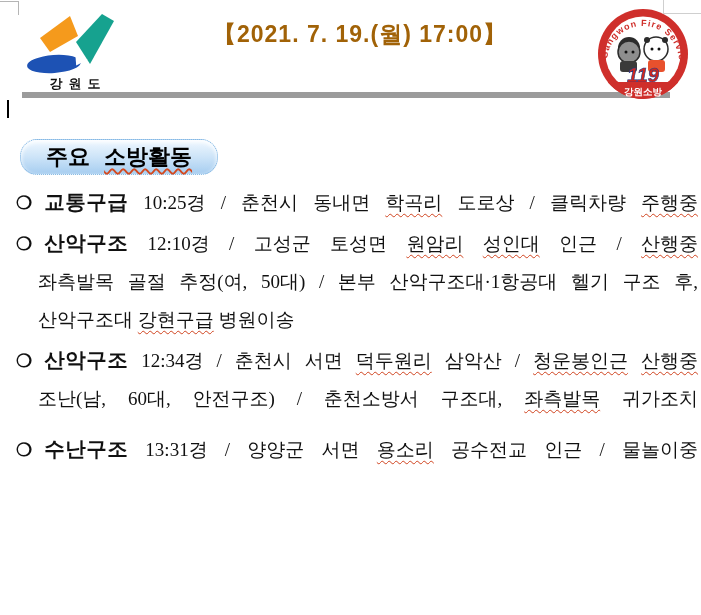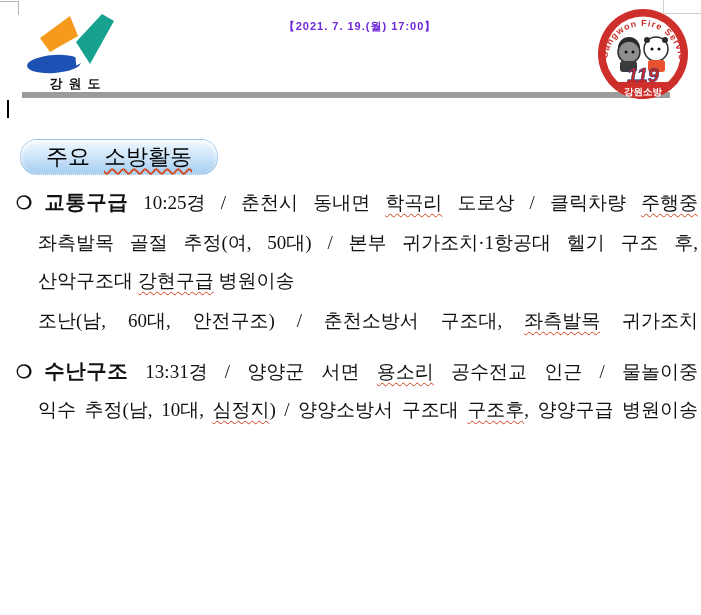--- a/index.html
+++ b/index.html
@@ -14,31 +14,31 @@
   #mark-tr-h{left:663px;top:13px;width:38px;height:1px;background:#cfcfcf;}
 
   
   #logo{position:absolute;left:26px;top:12px;width:100px;height:86px;}
   #title-block{position:absolute;left:118px;top:16px;width:484px;text-align:center;}
   .title{font-family:"Liberation Sans",sans-serif;font-weight:900;font-size:40px;
          line-height:48px;white-space:nowrap;color:#000;letter-spacing:0;}
   .title .twavy{text-decoration:underline wavy #d4491f 2px;text-underline-offset:6px;}
   .title .gap2{margin-left:14px;}
   .date{margin-top:3px;font-family:"Liberation Sans",sans-serif;font-weight:600;
-        font-size:11px;letter-spacing:1px;color:#6d28d9;}
+        font-size:23px;letter-spacing:1px;color:#a16207;}
   #emblem{position:absolute;left:597px;top:8px;width:92px;height:92px;z-index:5;}
   #grayline{position:absolute;left:22px;top:92px;width:648px;height:6px;background:#9b9b9b;}
   #cursor{position:absolute;left:7px;top:100px;width:2px;height:18px;background:#000;}
 
   
   #pill{position:absolute;left:20px;top:139px;width:196px;height:34px;border-radius:17px;
         background:linear-gradient(#f0f8ff,#cde4f8 50%,#a6cdf0);
         border:1px dotted #86b8e2;box-shadow:inset 0 2px 4px #ffffff;
         text-align:center;line-height:33px;font-family:"Liberation Sans",sans-serif;
-        font-weight:400;font-size:22px;color:#000;}
+        font-weight:700;font-size:22px;color:#000;}
   #pill .twavy{text-decoration:underline wavy #d4491f 1.5px;text-underline-offset:4px;}
   #pill .gap1{margin-left:8px;}
 
   
   #bullets{position:absolute;left:16px;top:183px;width:682px;}
   .bullet{margin-bottom:2px;}
   .bullet.gap{margin-top:12px;}
   .line{line-height:38px;font-size:19px;color:#111;}
   .line.j{text-align:justify;text-align-last:justify;}
   .line.cont{padding-left:22px;}
@@ -115,27 +115,28 @@
   </div>
 
   <div id="bullets">
 
 
     <div class="bullet">
       <div class="line j"><span class="mk">❍</span><span class="cat">교통구급</span><span> 10:25경 / 춘천시 동내면 </span><span class="wavy">학곡리</span><span> 도로상 / 클릭차량 </span><span class="wavy">주행중</span></div>
     </div>
 
     <div class="bullet">
-      <div class="line j cont"><span>좌측발목 골절 추정(여, 50대) / 본부 귀가조치·1항공대 헬기 구조 후,</span></div>
+      <div class="line j"><span class="mk">❍</span><span class="cat">산악구조</span><span> 12:10경 / 고성군 토성면 </span><span class="wavy">원암리</span><span> </span><span class="wavy">성인대</span><span> 인근 / </span><span class="wavy">산행중</span></div>
+      <div class="line j cont"><span>좌측발목 골절 추정(여, 50대) / 본부 산악구조대·1항공대 헬기 구조 후,</span></div>
       <div class="line cont"><span>산악구조대 </span><span class="wavy">강현구급</span><span> 병원이송</span></div>
     </div>
 
     <div class="bullet">
+      <div class="line j"><span class="mk">❍</span><span class="cat">산악구조</span><span> 12:34경 / 춘천시 서면 </span><span class="wavy">덕두원리</span><span> 삼악산 / </span><span class="wavy">청운봉인근</span><span> </span><span class="wavy">산행중</span></div>
       <div class="line j cont"><span>조난(남, 60대, 안전구조) / 춘천소방서 구조대, </span><span class="wavy">좌측발목</span><span> 귀가조치</span></div>
     </div>
 
     <div class="bullet gap">
       <div class="line j"><span class="mk">❍</span><span class="cat">수난구조</span><span> 13:31경 / 양양군 서면 </span><span class="wavy">용소리</span><span> 공수전교 인근 / 물놀이중</span></div>
-      <div class="line j cont"><span>익수 추정(남, 10대, </span><span class="wavy">심정지</span><span>) / 양양소방서 구조대 </span><span class="wavy">구조후</span><span>, 양양구급 병원이송</span></div>
     </div>
 
   </div>
 </div>
 
 </body></html>

